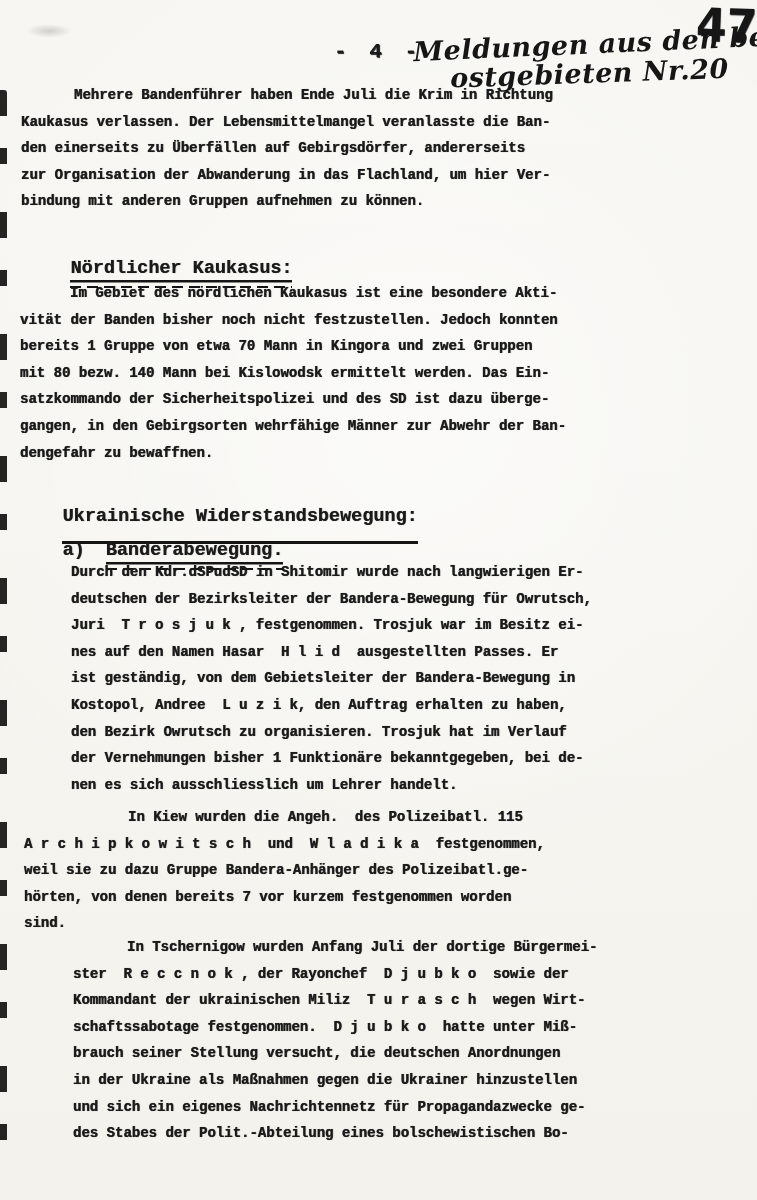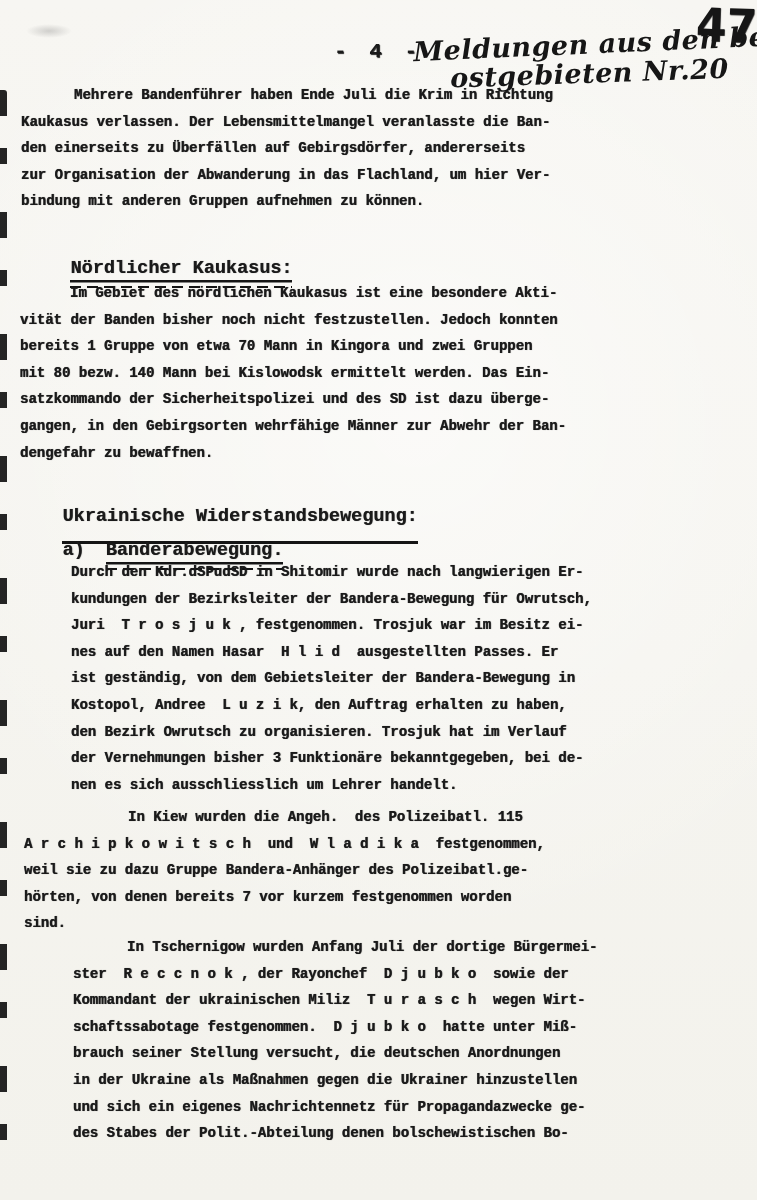--- a/index.html
+++ b/index.html
@@ -125,42 +125,42 @@
   <div class="heading" style="left:18px; top:485px;">
     <span class="head-solid">Ukrainische Widerstandsbewegung:</span>
   </div>
 
   <div class="heading" style="left:18px; top:519px;text-align:right;">
     <span class="sub-label">a)</span><span class="head-double">Banderabewegung.</span>
   </div>
 
   <div class="para" style="left:71px; top:559px;">
     <div class="tline">Durch den Kdr.dSPudSD in Shitomir wurde nach langwierigen Er-</div>
-    <div class="tline">kundungen der Bezirksleiter der Bandera-Bewegung für Owrutsch,</div>
+    <div class="tline">deutschen der Bezirksleiter der Bandera-Bewegung für Owrutsch,</div>
     <div class="tline">Juri  T r o s j u k , festgenommen. Trosjuk war im Besitz ei-</div>
     <div class="tline">nes auf den Namen Hasar  H l i d  ausgestellten Passes. Er</div>
     <div class="tline">ist geständig, von dem Gebietsleiter der Bandera-Bewegung in</div>
     <div class="tline">Kostopol, Andree  L u z i k, den Auftrag erhalten zu haben,</div>
     <div class="tline">den Bezirk Owrutsch zu organisieren. Trosjuk hat im Verlauf</div>
-    <div class="tline">der Vernehmungen bisher 3 Funktionäre bekanntgegeben, bei de-</div>
+    <div class="tline">der Vernehmungen bisher 1 Funktionäre bekanntgegeben, bei de-</div>
     <div class="tline">nen es sich ausschliesslich um Lehrer handelt.</div>
   </div>
 
   <div class="para" style="left:24px; top:804px;">
     <div class="tline ind104">In Kiew wurden die Angeh.  des Polizeibatl. 115</div>
     <div class="tline">A r c h i p k o w i t s c h  und  W l a d i k a  festgenommen,</div>
     <div class="tline">weil sie zu dazu Gruppe Bandera-Anhänger des Polizeibatl.ge-</div>
     <div class="tline">hörten, von denen bereits 7 vor kurzem festgenommen worden</div>
     <div class="tline">sind.</div>
   </div>
 
   <div class="para" style="left:73px; top:934px;">
     <div class="tline ind54">In Tschernigow wurden Anfang Juli der dortige Bürgermei-</div>
     <div class="tline">ster  R e c c n o k , der Rayonchef  D j u b k o  sowie der</div>
     <div class="tline"><span class="uline">Kommandant</span><span> der ukrainischen Miliz  T u r a s c h  wegen Wirt-</span></div>
     <div class="tline">schaftssabotage festgenommen.  D j u b k o  hatte unter Miß-</div>
     <div class="tline">brauch seiner Stellung versucht, die deutschen Anordnungen</div>
     <div class="tline">in der Ukraine als Maßnahmen gegen die Ukrainer hinzustellen</div>
     <div class="tline">und sich ein eigenes Nachrichtennetz für Propagandazwecke ge-</div>
-    <div class="tline">des Stabes der Polit.-Abteilung denen bolschewistischen Bo-</div>
+    <div class="tline">des Stabes der Polit.-Abteilung eines bolschewistischen Bo-</div>
   </div>
 
 </div>
 
 </body></html>

